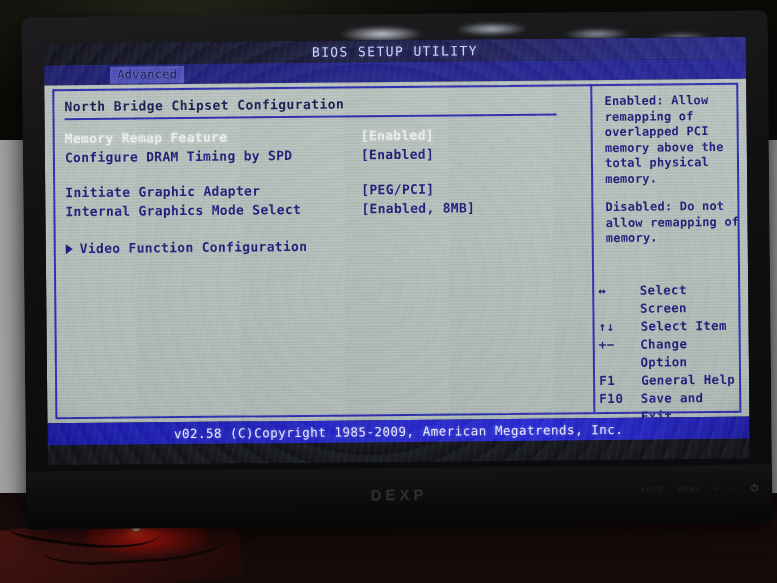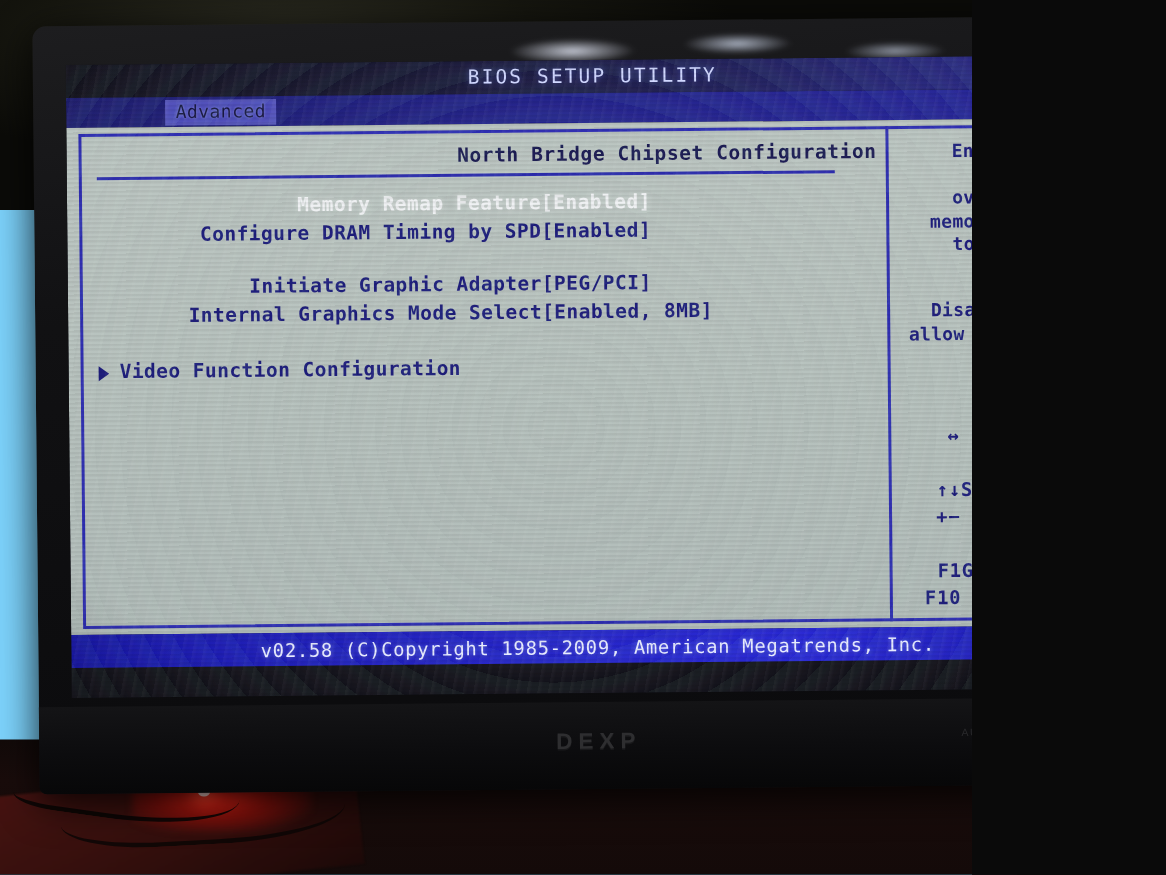--- a/index.html
+++ b/index.html
@@ -7,24 +7,23 @@
   html, body {
     width:777px; height:583px;
     overflow:hidden;
     background:#0a0a0a;
     font-family:"DejaVu Sans Mono", monospace;
   }
 
   
   #scene {
     position:relative;
-    width:648px; height:583px;
-    background:#7dd3fc;
+    width:777px; height:583px;
+    background:#a3a3a3;
     overflow:hidden;
-    text-align:right;
   }
 
   
   .room-backdrop {
     position:absolute; left:0; top:0; width:777px; height:140px;
     background:
       radial-gradient(ellipse 300px 90px at 190px 20px, #2a2a20 0%, #16160f 55%, #0b0b08 100%),
       linear-gradient(180deg,#1b1b14 0%, #0d0d0a 100%);
   }
 

